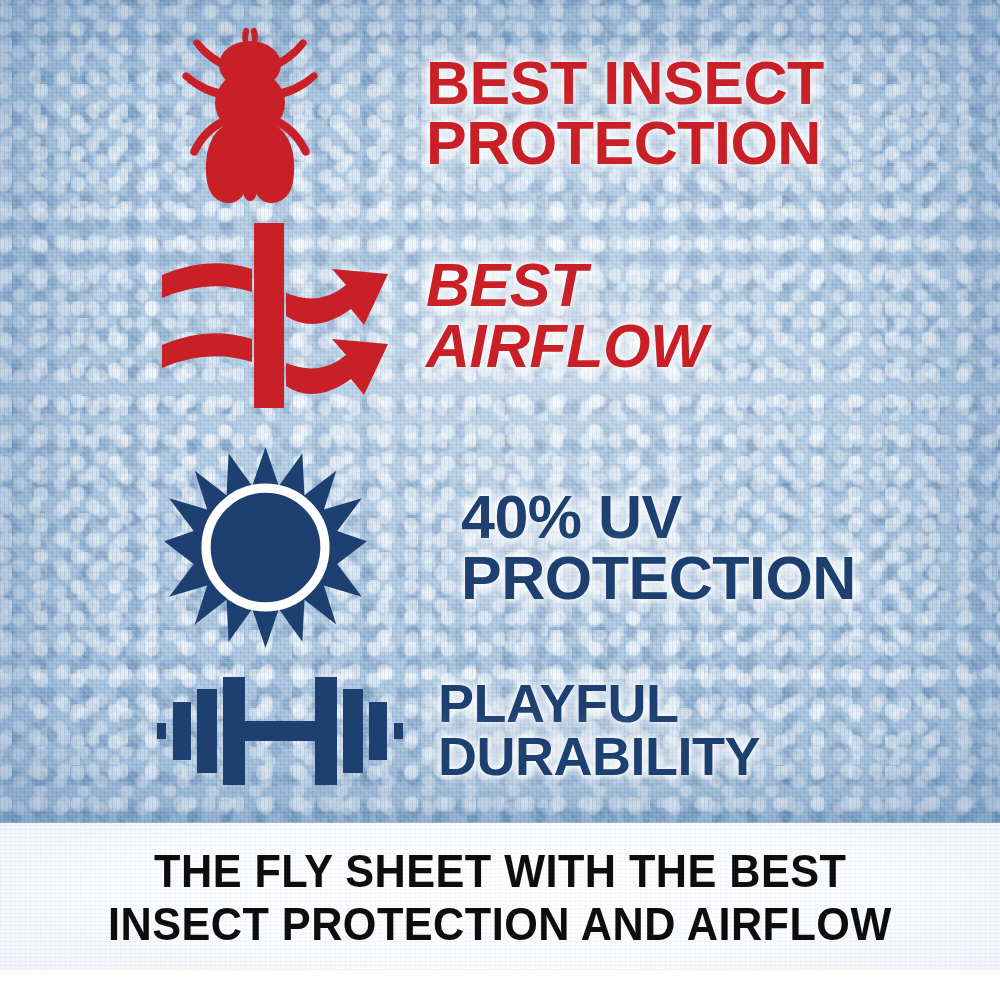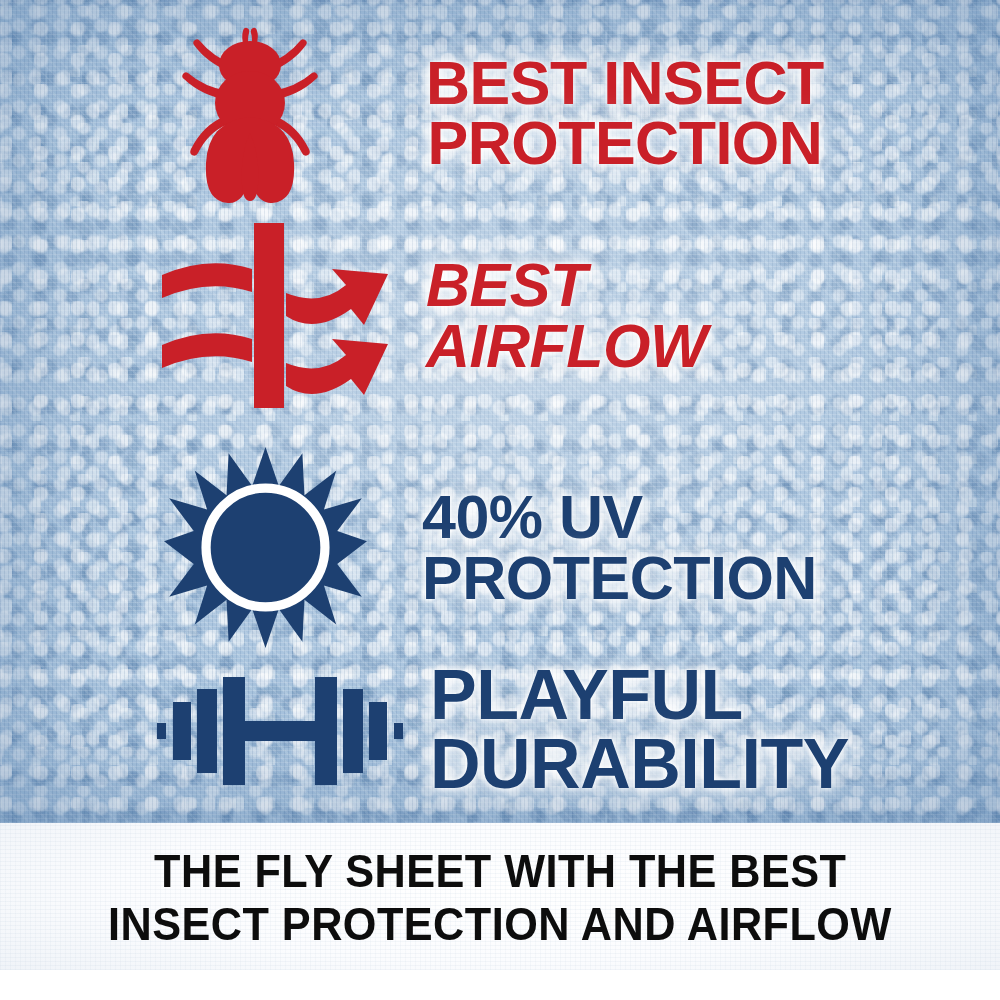--- a/index.html
+++ b/index.html
@@ -153,25 +153,25 @@
   #feature-dura     { left: 150px; top: 650px; width: 840px; height: 160px; }
 
   #feature-insect  .icon-slot { width: 200px; height: 185px; }
   #feature-airflow .icon-slot { width: 240px; height: 195px; }
   #feature-uv      .icon-slot { width: 230px; height: 215px; }
   #feature-dura    .icon-slot { width: 260px; height: 150px; }
 
   #feature-insect  .label { font-size: 61px; }
   #feature-airflow .label { font-size: 61px; font-style: italic; }
   #feature-uv      .label { font-size: 61px; }
-  #feature-dura    .label { font-size: 70px; }
-
-  #feature-insect  .label { margin-left: 76px; text-align: center; }
+  #feature-dura    .label { font-size: 54px; padding-left: 8px; }
+
+  #feature-insect  .label { margin-left: 76px; }
   #feature-airflow .label { margin-left: 36px; }
-  #feature-uv      .label { margin-left: 42px; }
+  #feature-uv      .label { margin-left: 42px; padding-left: 39px; }
   #feature-dura    .label { margin-left: 20px; }
 
   svg { display: block; overflow: visible; }
 </style>
 </head>
 <body>
 
 <div id="poster">
 
   <div class="fabric">

